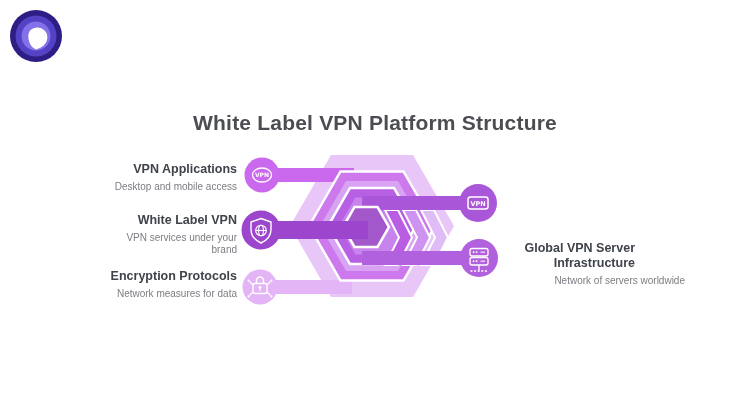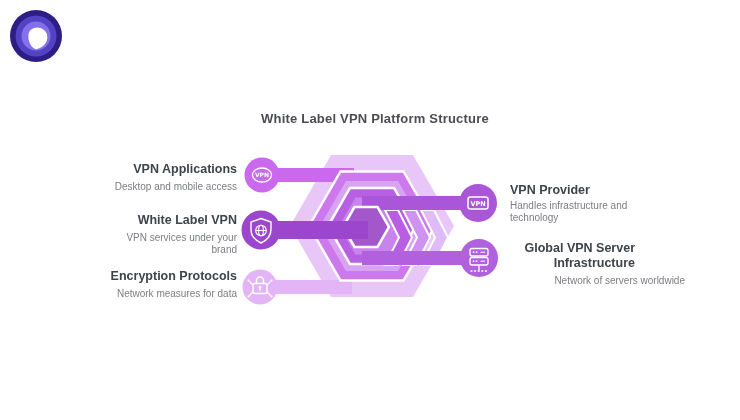--- a/index.html
+++ b/index.html
@@ -5,21 +5,21 @@
   html,body { margin:0; padding:0; }
   body {
     width:740px; height:420px; background:#ffffff;
     font-family:"Liberation Sans", sans-serif;
     position:relative; overflow:hidden;
   }
   .stage { position:absolute; inset:0; }
   .logo { position:absolute; top:9px; left:9px; width:54px; height:54px; }
   .page-title {
     position:absolute; top:111px; left:130px; width:490px;
-    text-align:center; font-size:13px; font-weight:bold;
+    text-align:center; font-size:21px; font-weight:bold;
     color:#4b4d52; letter-spacing:0.2px;
   }
   .diagram-svg { position:absolute; top:0; left:0; }
   .node { position:absolute; }
   .node .t { font-size:12.5px; font-weight:bold; color:#3f434a; line-height:15px; }
   .node .s { font-size:10px; color:#7b7d82; line-height:11.5px; margin-top:4px; }
   .node.left { text-align:right; }
   .node.right { text-align:left; }
   #node-1 { top:162px; right:503px; width:160px; }
   #node-2 { top:213px; right:503px; width:160px; }
@@ -125,22 +125,18 @@
   </div>
   <div class="node left" id="node-1">
     <div class="t">VPN Applications</div>
     <div class="s">Desktop and mobile access</div>
   </div>
   <div class="node left" id="node-3">
     <div class="t">Encryption Protocols</div>
     <div class="s">Network measures for data</div>
   </div>
 
-  <div class="node right" id="node-4">
-    <div class="t">VPN Provider</div>
-    <div class="s">Handles infrastructure and technology</div>
-  </div>
   <div class="node right" id="node-5">
     <div class="t">Global VPN Server Infrastructure</div>
     <div class="s">Network of servers worldwide</div>
   </div>
 
 </div>
 
 </body></html>

